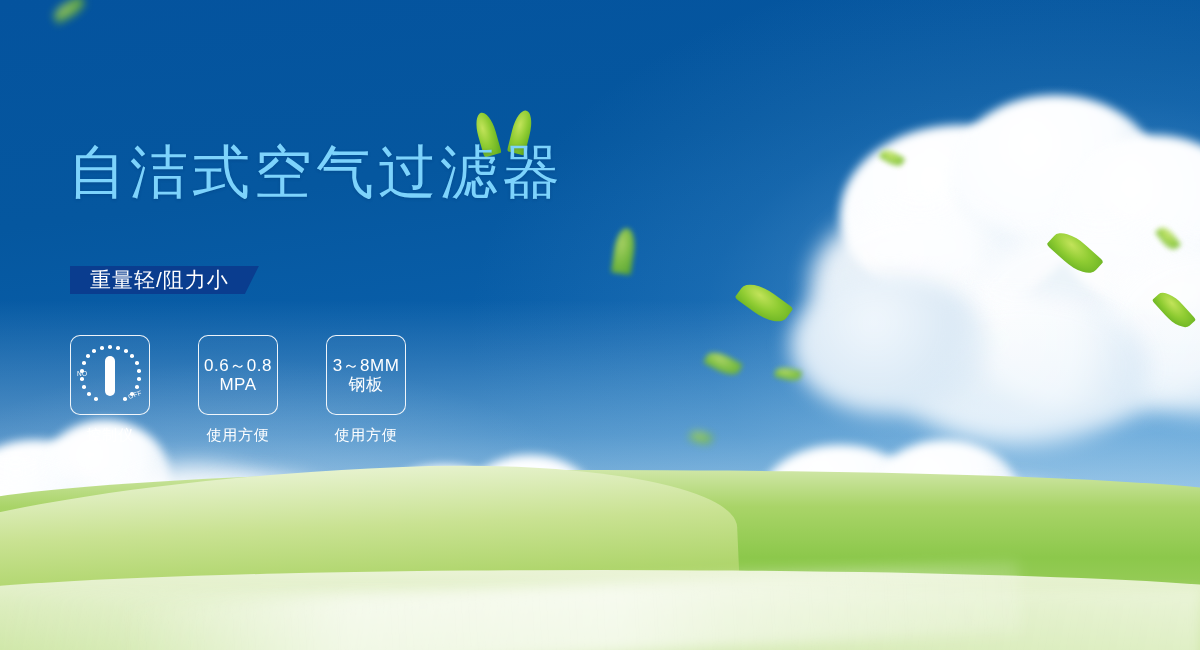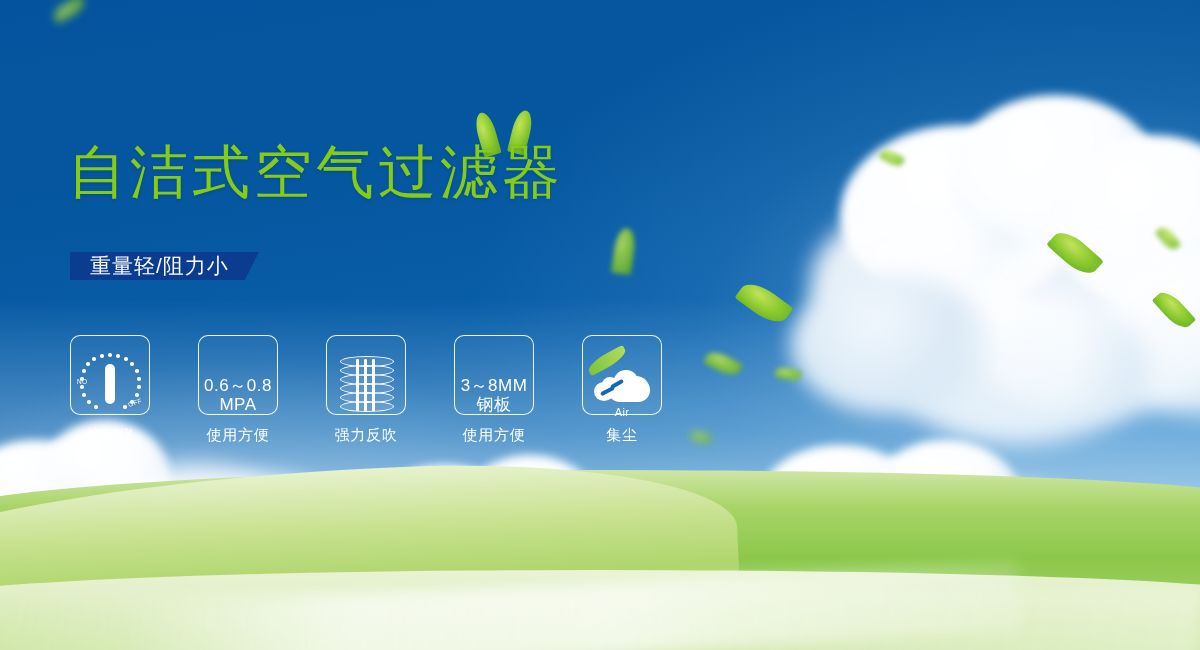--- a/index.html
+++ b/index.html
@@ -84,29 +84,29 @@
     pointer-events:none;
   }
   .leaf.blur{filter:blur(2.6px);opacity:.85;}
   .leaf.blur2{filter:blur(4.5px);opacity:.75;}
 
   
   .content{position:absolute;left:0;top:0;width:100%;height:100%;}
 
   .title{
     position:absolute;left:68px;top:143px;
-    font-size:58px;letter-spacing:4px;color:#84cc16;
+    font-size:58px;letter-spacing:4px;color:#7dd3fc;
     font-weight:300;line-height:1;
     white-space:nowrap;
     text-shadow:0 1px 3px rgba(0,40,90,.25);
   }
 
   .tagline{
     position:absolute;left:70px;top:238px;
-    display:flex;align-items:center;height:56px;
+    display:flex;align-items:flex-end;height:56px;
   }
   .tag-left{
     background:#0a3d8f;
     color:#fff;
     display:flex;align-items:center;
     padding:0 18px 0 20px;
     font-size:21px;letter-spacing:1px;
     position:relative;z-index:2;
     clip-path:polygon(0 0,100% 0,calc(100% - 14px) 100%,0 100%);
     padding-right:30px;
@@ -123,21 +123,21 @@
 
   .features{
     position:absolute;left:70px;top:335px;
     display:flex;gap:48px;
   }
   .feature{width:80px;display:flex;flex-direction:column;align-items:center;}
   .feat-box{
     width:80px;height:80px;
     border:1.5px solid rgba(255,255,255,.92);
     border-radius:10px;
-    display:flex;align-items:flex-end;justify-content:center;
+    display:flex;align-items:center;justify-content:center;
     box-sizing:border-box;
     position:relative;
     background:rgba(255,255,255,.03);
   }
   .feat-text{
     color:#fff;text-align:center;line-height:1.12;
     font-size:17px;letter-spacing:.5px;
   }
   .feat-text .small{font-size:17px;display:block;}
   .feat-label{
@@ -292,58 +292,27 @@
       <div class="feature">
         <div class="feat-box">
           <div class="feat-text">
             <span class="small">0.6～0.8</span>
             <span class="small">MPA</span>
           </div>
         </div>
         <div class="feat-label">使用方便</div>
       </div>
 
-      <div class="feature">
-        <div class="feat-box">
-          <div class="coil">
-            <div class="bar" style="left:16px;"></div>
-            <div class="bar" style="left:24px;"></div>
-            <div class="bar" style="left:32px;"></div>
-            <div class="ring" style="top:0px;"></div>
-            <div class="ring" style="top:9px;"></div>
-            <div class="ring" style="top:18px;"></div>
-            <div class="ring" style="top:27px;"></div>
-            <div class="ring" style="top:36px;"></div>
-            <div class="ring" style="top:45px;"></div>
-          </div>
-        </div>
-        <div class="feat-label">强力反吹</div>
-      </div>
 
       <div class="feature">
         <div class="feat-box">
           <div class="feat-text">
             <span class="small">3～8MM</span>
             <span class="small">钢板</span>
           </div>
         </div>
         <div class="feat-label">使用方便</div>
       </div>
 
-      <div class="feature">
-        <div class="feat-box">
-          <div class="airicon">
-            <div class="leafsweep"></div>
-            <div class="c1"></div>
-            <div class="c2"></div>
-            <div class="c3"></div>
-            <div class="c4"></div>
-            <div class="cut1"></div>
-            <div class="cut2"></div>
-            <div class="airtxt">Air</div>
-          </div>
-        </div>
-        <div class="feat-label">集尘</div>
-      </div>
 
     </div>
   </div>
 </div>
 
 </body></html>

